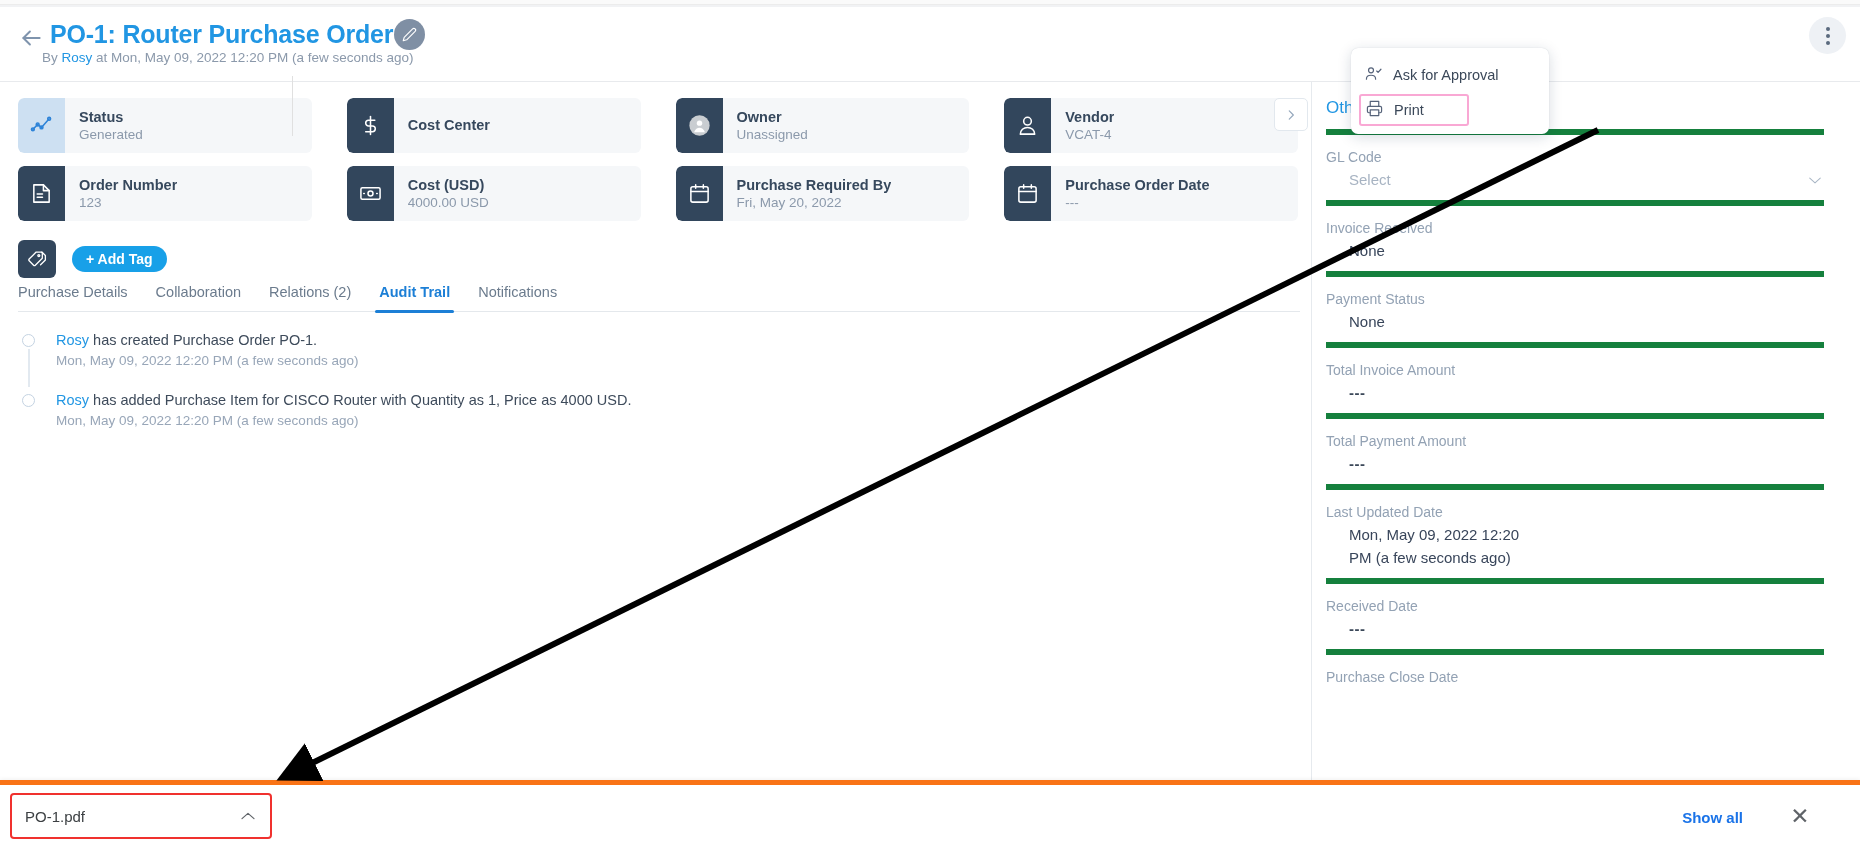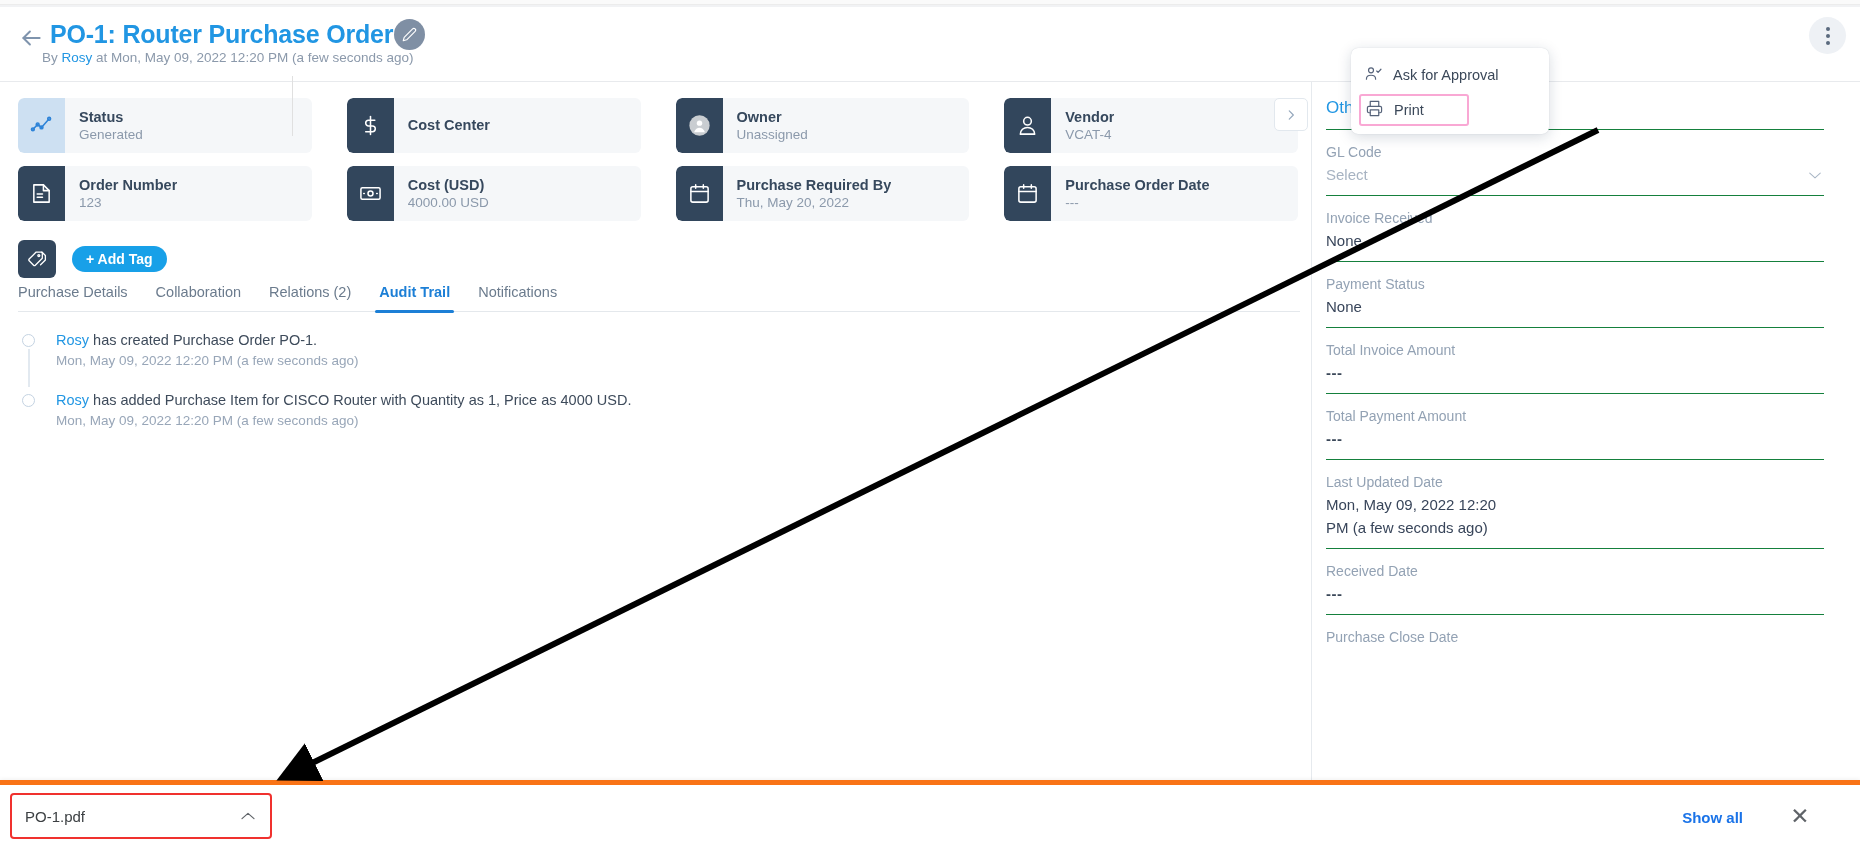--- a/index.html
+++ b/index.html
@@ -119,23 +119,23 @@
   .audit-text .user { color:#2196e3; }
   .audit-time { font-size:13.5px; color:#98a6b8; line-height:22px; }
 
   
   .sidebar {
     position:absolute; left:1311px; top:82px; width:549px; height:760px;
     background:#fff; border-left:1px solid #e6eaee; overflow:hidden;
   }
   .sb-inner { padding:16px 36px 0 14px; }
   .sb-title { font-size:17px; color:#2196e3; font-weight:400; padding-bottom:11px; }
-  .sb-field { border-top:1px solid #15803d; padding:11px 0 9px 0; position:relative; }
+  .sb-field { border-top:6px solid #15803d; padding:11px 0 9px 0; position:relative; }
   .sb-label { font-size:14px; color:#93a2b4; line-height:22px; }
-  .sb-value { font-size:15px; color:#38455a; line-height:23px; }
+  .sb-value { font-size:15px; color:#38455a; line-height:23px;margin-left:23px; }
   .sb-value.muted { color:#a7b3c2; }
   .sb-value.dashes { color:#3b4859; letter-spacing:0.5px; font-weight:600; }
   .sb-chevron { position:absolute; right:2px; top:36px; }
   .sb-chevron svg { width:14px; height:9px; }
 
   
   .dlbar {
     position:absolute; left:0; bottom:0; width:1860px; height:62px;
     background:#fff; border-top:5px solid #f97316;
     box-shadow:0 -1px 4px rgba(0,0,0,0.06);
@@ -319,21 +319,21 @@
         <div class="card-ico">
           <svg viewBox="0 0 24 24" fill="none" stroke="#ffffff" stroke-width="1.6" stroke-linecap="round" stroke-linejoin="round">
               <rect x="3" y="5" width="18" height="16" rx="2"></rect>
               <line x1="3" y1="10" x2="21" y2="10"></line>
               <line x1="8" y1="3" x2="8" y2="6.5"></line>
               <line x1="16" y1="3" x2="16" y2="6.5"></line>
             </svg>
         </div>
         <div class="card-txt">
           <div class="card-label">Purchase Required By</div>
-          <div class="card-value">Thu, May 20, 2022</div>
+          <div class="card-value">Fri, May 20, 2022</div>
         </div>
       </div>
 
       <div class="card">
         <div class="card-ico">
           <svg viewBox="0 0 24 24" fill="none" stroke="#ffffff" stroke-width="1.6" stroke-linecap="round" stroke-linejoin="round">
               <rect x="3" y="5" width="18" height="16" rx="2"></rect>
               <line x1="3" y1="10" x2="21" y2="10"></line>
               <line x1="8" y1="3" x2="8" y2="6.5"></line>
               <line x1="16" y1="3" x2="16" y2="6.5"></line>

